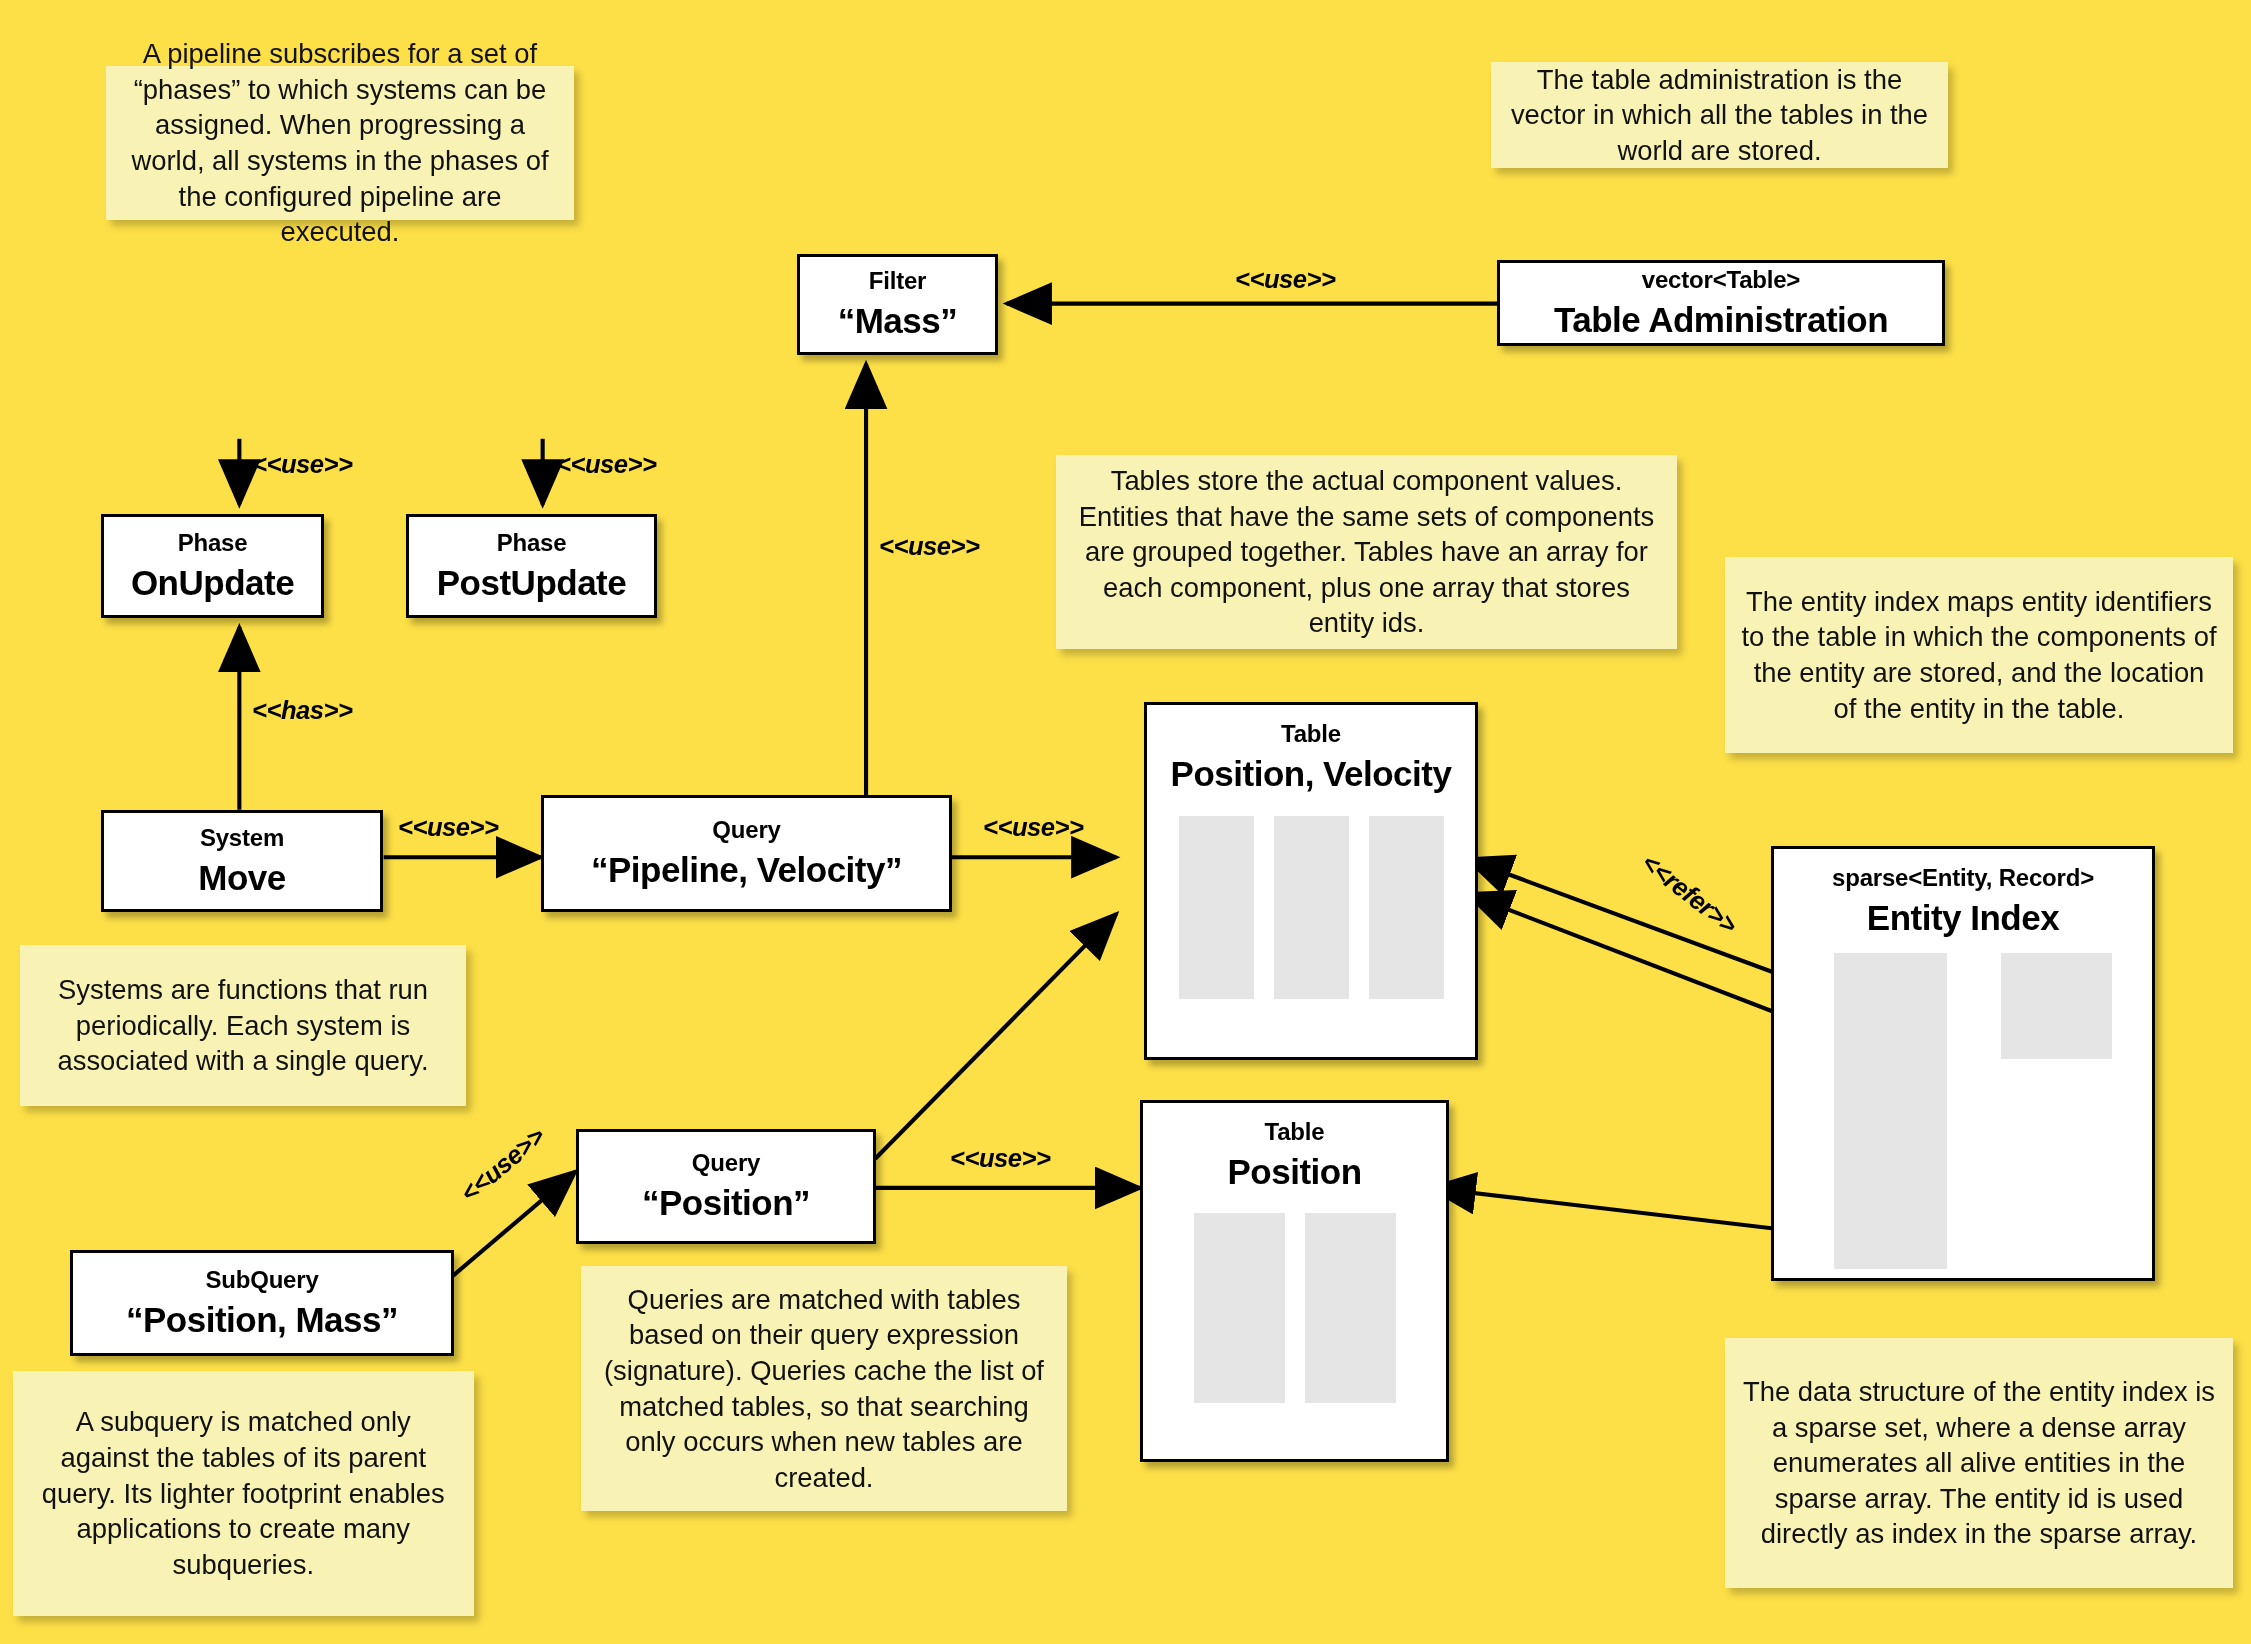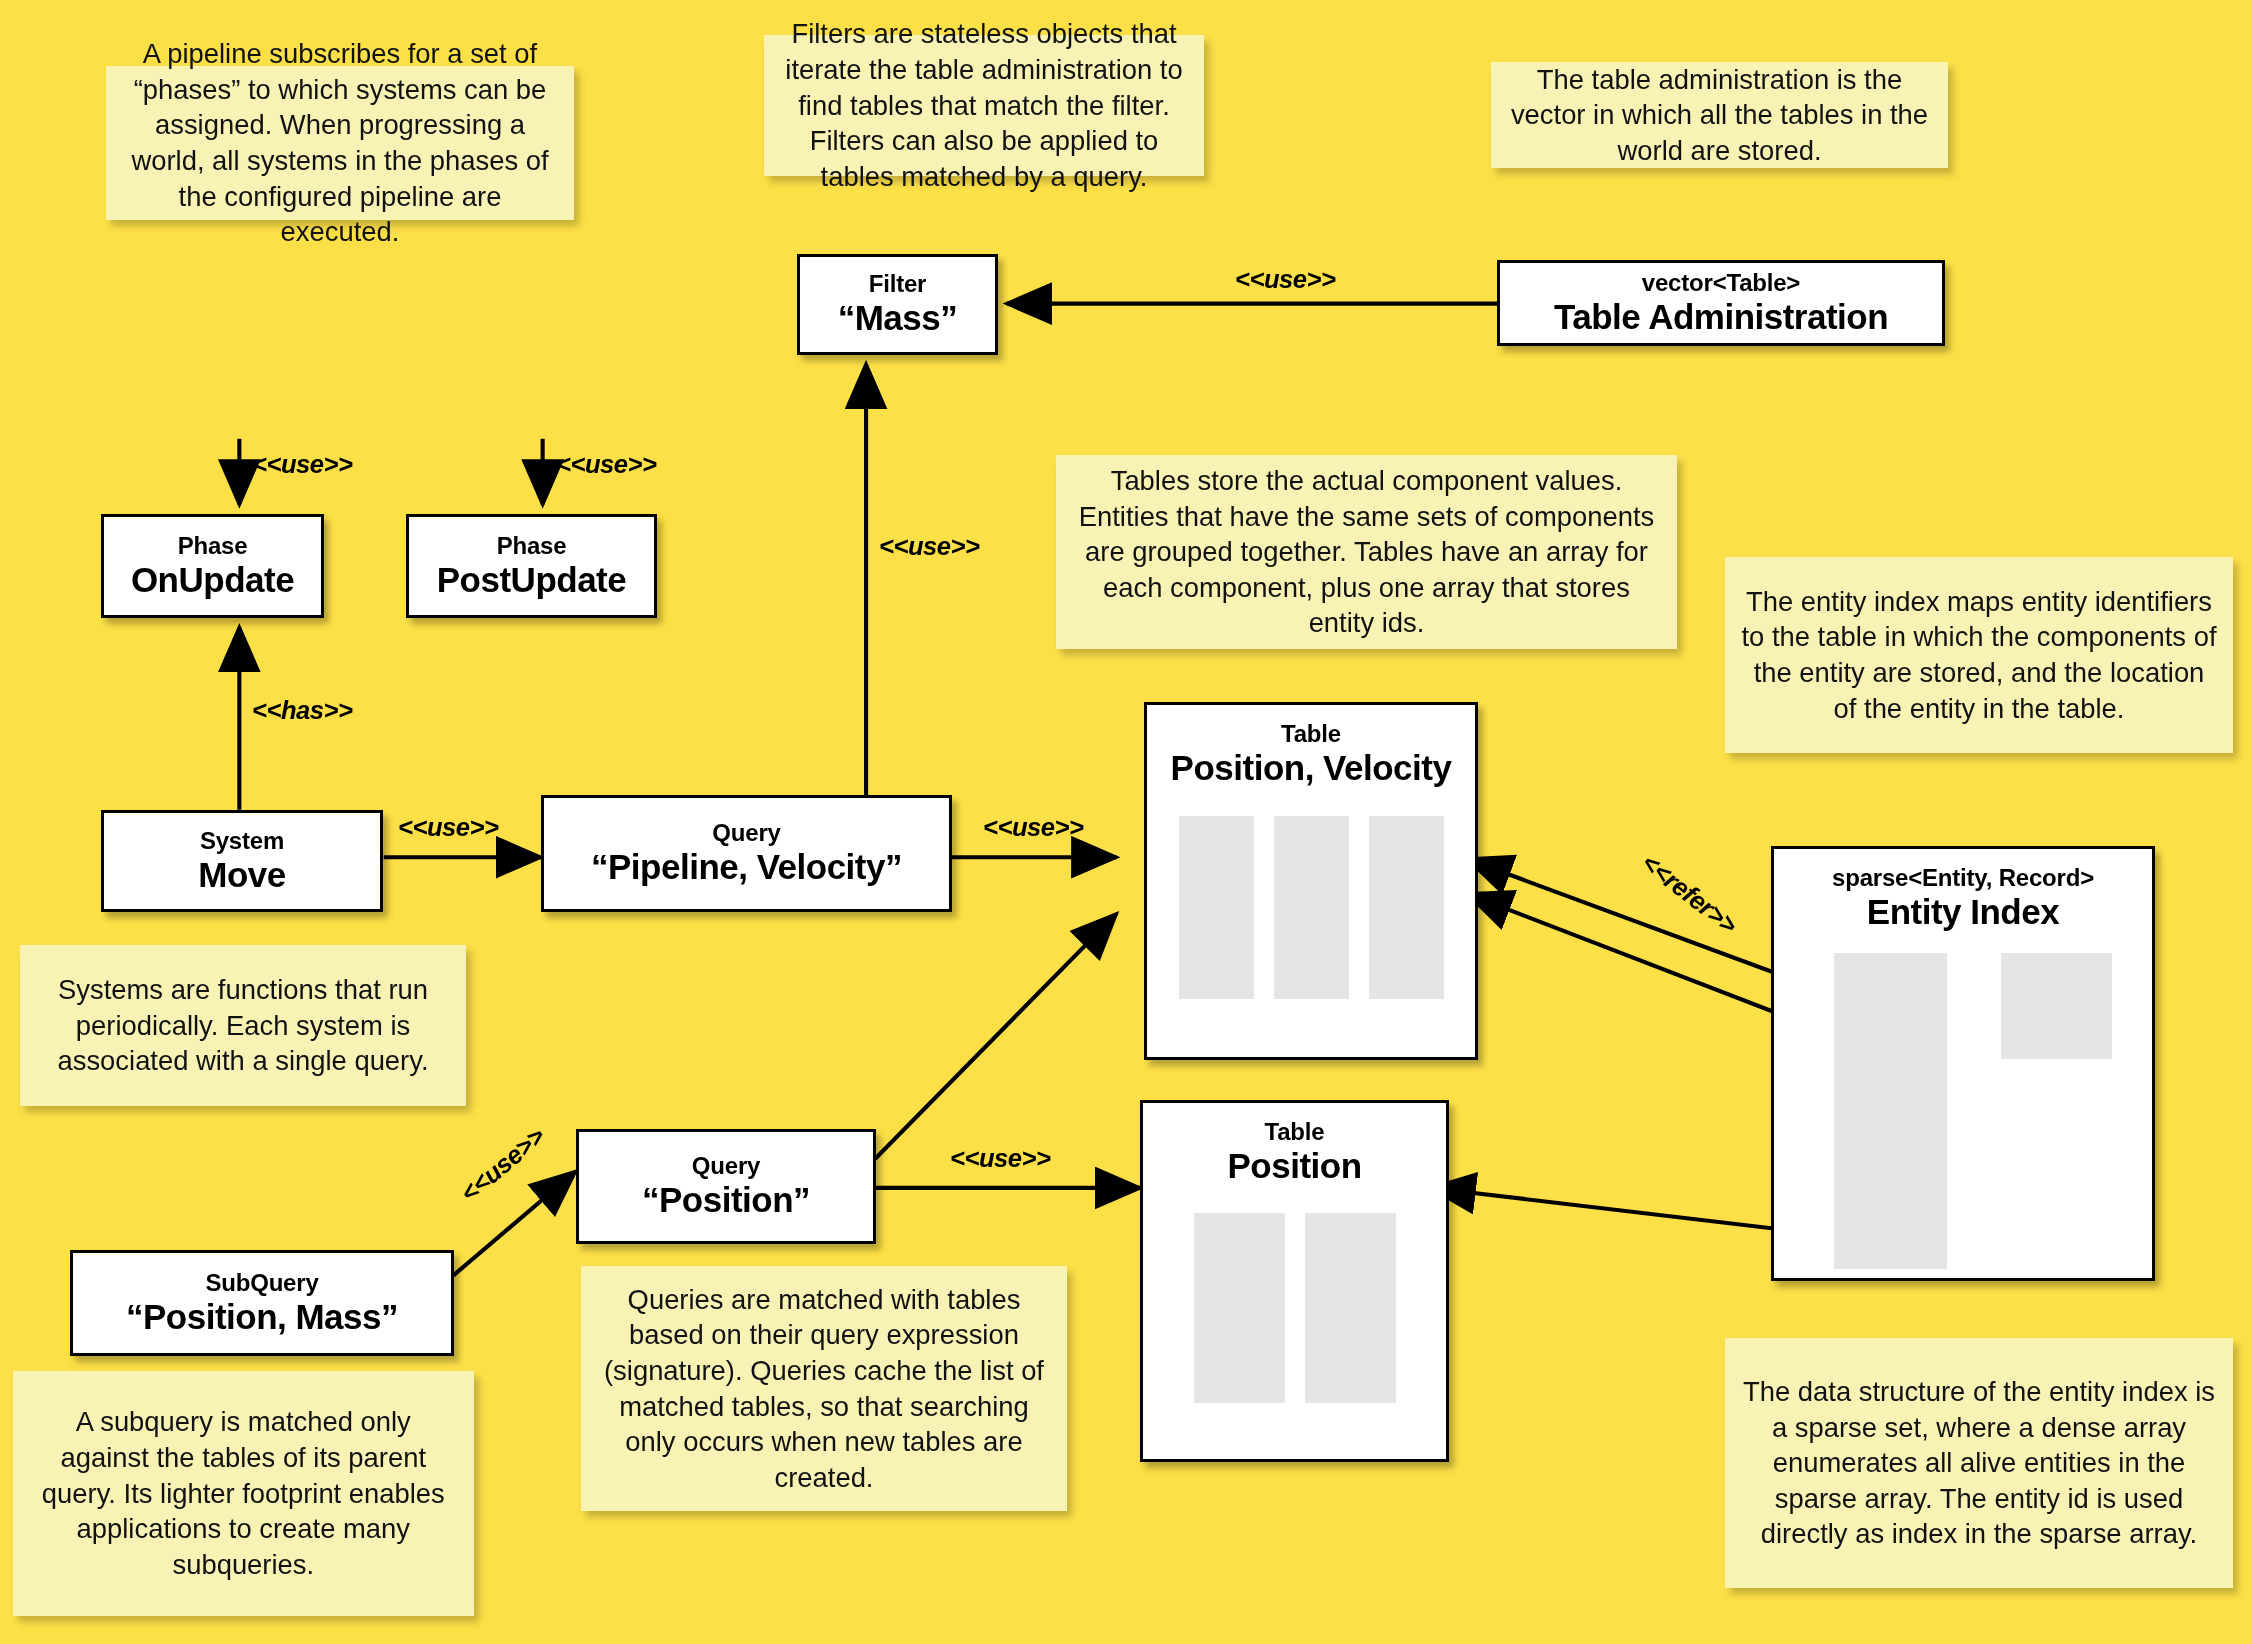--- a/index.html
+++ b/index.html
@@ -8,21 +8,21 @@
   svg.wires{position:absolute;left:0;top:0;width:2251px;height:1645px;pointer-events:none;}
 
   .node{
     position:absolute;box-sizing:border-box;
     background:#ffffff;border:3.7px solid #000000;
     box-shadow:4.6px 5.5px 6.4px rgba(0,0,0,0.28);
     display:flex;flex-direction:column;align-items:center;
     justify-content:center;text-align:center;
   }
   .node .k{font-size:24px;font-weight:700;color:#000;line-height:1.12;letter-spacing:-0.2px;}
-  .node .v{font-size:35px;font-weight:800;color:#000;line-height:1.1;margin-top:1px;letter-spacing:-0.5px;}
+  .node .v{font-size:35px;font-weight:800;color:#000;line-height:1.1;margin-top:7px;letter-spacing:-0.5px;}
 
   .tablebox{justify-content:flex-start;padding-top:16.4px;text-align:center;}
   .tablebox .cols{position:absolute;left:0;right:0;display:flex;justify-content:center;gap:20px;}
   .tablebox .col{background:#e5e5e5;}
 
   .note{
     position:absolute;box-sizing:border-box;
     background:#f8f3b4;border:0;padding:14.6px 16.4px;
     box-shadow:4.6px 5.5px 7.3px rgba(0,0,0,0.22);
     font-size:27.4px;line-height:1.30;color:#111;text-align:center;
@@ -77,21 +77,20 @@
 
       <path d="M2186,1075 L2070,1075" marker-end="url(#ah)"></path>
       <path d="M2186,1118 L2070,1118" marker-end="url(#ah)"></path>
 
       <path d="M2190,1155 L2118,1275" marker-end="url(#ah)"></path>
     </g>
   </svg>
 
   <div class="note" style="left:106px;top:66px;width:468px;height:154px;">A pipeline subscribes for a set of “phases” to which systems can be assigned. When progressing a world, all systems in the phases of the configured pipeline are executed.</div>
 
-  <div class="note" style="left:764px;top:35px;width:440px;height:141px;">Filters are stateless objects that iterate the table administration to find tables that match the filter. Filters can also be applied to tables matched by a query.</div>
 
   <div class="note" style="left:1491px;top:62px;width:457px;height:106px;">The table administration is the vector in which all the tables in the world are stored.</div>
 
   <div class="note" style="left:1056px;top:439px;width:621px;height:194px;margin-top:16px;">Tables store the actual component values. Entities that have the same sets of components are grouped together. Tables have an array for each component, plus one array that stores entity ids.</div>
 
   <div class="note" style="left:1725px;top:557px;width:508px;height:196px;">The entity index maps entity identifiers to the table in which the components of the entity are stored, and the location of the entity in the table.</div>
 
   <div class="note" style="left:20px;top:945px;width:446px;height:161px;">Systems are functions that run periodically. Each system is associated with a single query.</div>
 
   <div class="note" style="left:581px;top:1266px;width:486px;height:245px;">Queries are matched with tables based on their query expression (signature). Queries cache the list of matched tables, so that searching only occurs when new tables are created.</div>

